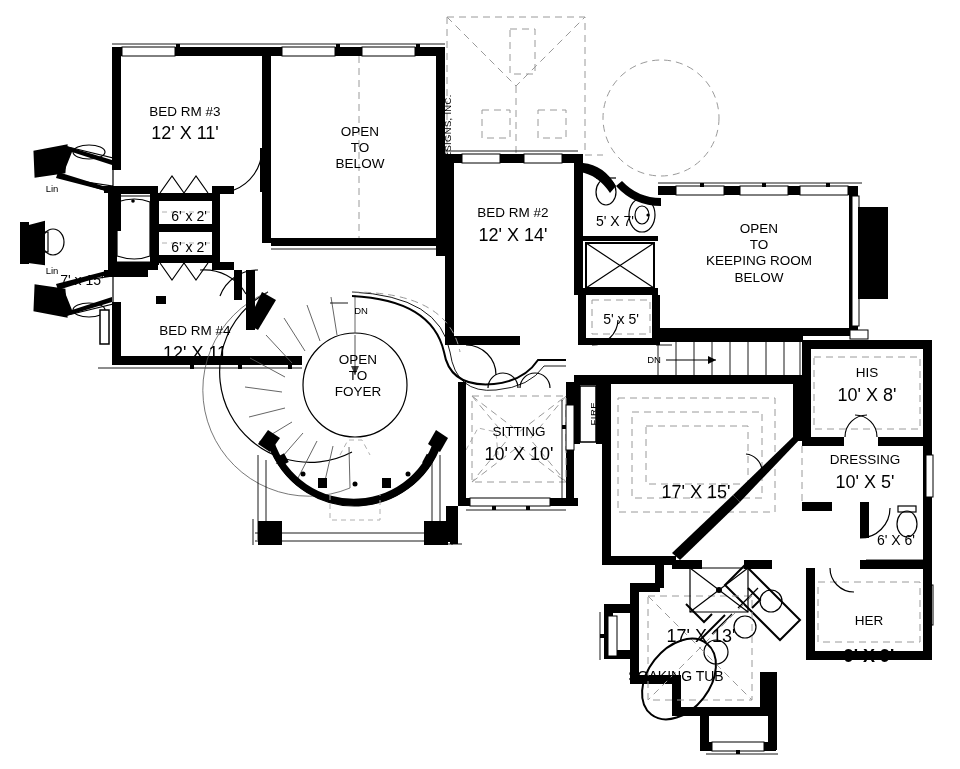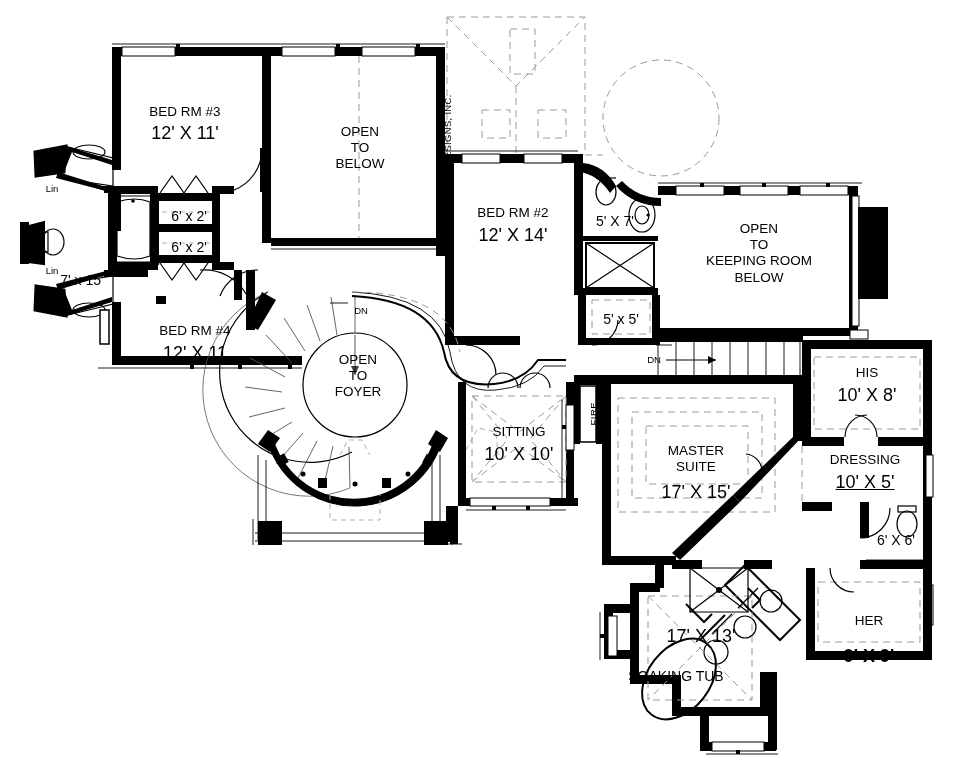--- a/index.html
+++ b/index.html
@@ -489,29 +489,27 @@
 <div class="lbl rm" style="left:310px;top:352px;width:96px;white-space:pre-line;">OPEN
 TO
 FOYER</div>
 
 <div class="lbl rm" style="left:468px;top:424px;width:102px;">SITTING</div>
 <div class="lbl dim" style="left:468px;top:444px;width:102px;">10' X 10'</div>
 
 <div class="lbl xs vert" style="left:566px;top:408px;width:56px;transform:rotate(-90deg);
      letter-spacing:0.5px;">FIRE</div>
 
-<div class="lbl rm" style="left:640px;top:443px;width:112px;white-space:pre-line;">MASTER
-SUITE</div>
 <div class="lbl dim" style="left:640px;top:482px;width:112px;">17' X 15'</div>
 
 <div class="lbl rm" style="left:815px;top:365px;width:104px;">HIS</div>
 <div class="lbl dim" style="left:815px;top:385px;width:104px;">10' X 8'</div>
 
 <div class="lbl rm" style="left:806px;top:452px;width:118px;">DRESSING</div>
-<div class="lbl dim" style="left:806px;top:472px;width:118px;text-decoration:underline;">10' X 5'</div>
+<div class="lbl dim" style="left:806px;top:472px;width:118px;">10' X 5'</div>
 
 <div class="lbl sm" style="left:868px;top:532px;width:56px;">6' X 6'</div>
 
 <div class="lbl xs" style="left:868px;top:557px;width:58px;">LINEN</div>
 
 <div class="lbl rm" style="left:818px;top:613px;width:102px;">HER</div>
 <div class="lbl dim" style="left:818px;top:646px;width:102px;font-weight:bold;">9' X 9'</div>
 
 <div class="lbl dim" style="left:660px;top:626px;width:82px;">17' X 13'</div>
 

